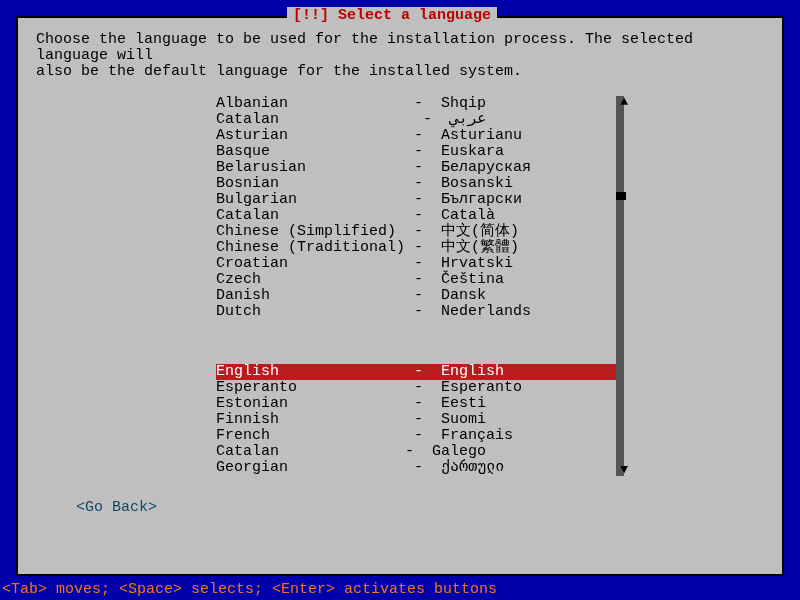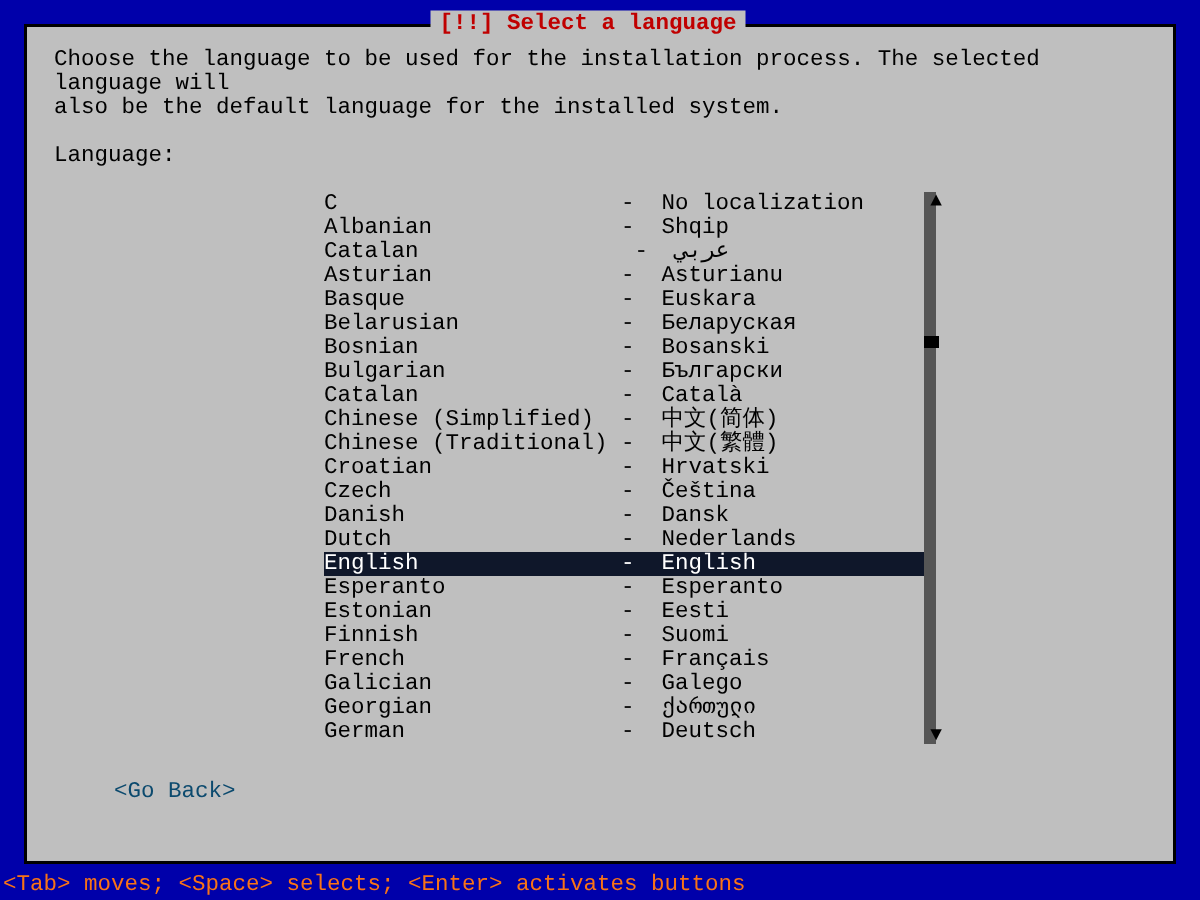--- a/index.html
+++ b/index.html
@@ -51,22 +51,23 @@
     margin-left: 180px;
     width: 400px;
     position: relative;
   }
   .row {
     white-space: pre;
     color: #000;
     cursor: pointer;
   }
   .row.selected {
-    background: #0f172a;
+    background: #b91c1c;
     color: #fff;
+    margin-top: 44px;
   }
   .scrollbar {
     position: absolute;
     right: -8px;
     top: 0;
     bottom: 0;
     width: 8px;
     background: #555;
   }
   .scroll-arrow {
@@ -101,47 +102,44 @@
 </head>
 <body>
 
 <div class="dialog">
   <div class="title-bar">
     <span class="title-text">[!!] Select a language</span>
   </div>
   <div class="content">
     <div class="instruction">Choose the language to be used for the installation process. The selected language will
 also be the default language for the installed system.</div>
-    <div class="label">Language:</div>
     <div class="list" id="lang-list">
       <div class="scrollbar"></div>
       <span class="scroll-arrow up">▲</span>
       <span class="scroll-arrow down">▼</span>
       <div class="scroll-notch"></div>
-    <div class="row">C                     -  No localization   </div>
         <div class="row">Albanian              -  Shqip             </div>
         <div class="row">Catalan                -  عربي              </div>
         <div class="row">Asturian              -  Asturianu         </div>
         <div class="row">Basque                -  Euskara           </div>
         <div class="row">Belarusian            -  Беларуская        </div>
         <div class="row">Bosnian               -  Bosanski          </div>
         <div class="row">Bulgarian             -  Български         </div>
         <div class="row">Catalan               -  Català            </div>
         <div class="row">Chinese (Simplified)  -  中文(简体)            </div>
         <div class="row">Chinese (Traditional) -  中文(繁體)            </div>
         <div class="row">Croatian              -  Hrvatski          </div>
         <div class="row">Czech                 -  Čeština           </div>
         <div class="row">Danish                -  Dansk             </div>
         <div class="row">Dutch                 -  Nederlands        </div>
         <div class="row selected">English               -  English           </div>
         <div class="row">Esperanto             -  Esperanto         </div>
         <div class="row">Estonian              -  Eesti             </div>
         <div class="row">Finnish               -  Suomi             </div>
         <div class="row">French                -  Français          </div>
-        <div class="row">Galician              -  Galego            </div>
+        <div class="row">Catalan              -  Galego            </div>
         <div class="row">Georgian              -  ქართული           </div>
-        <div class="row">German                -  Deutsch           </div>
       </div>
     <div class="go-back">&lt;Go Back&gt;</div>
   </div>
 </div>
 
 <div class="footer">&lt;Tab&gt; moves; &lt;Space&gt; selects; &lt;Enter&gt; activates buttons</div>
 
 </body></html>

